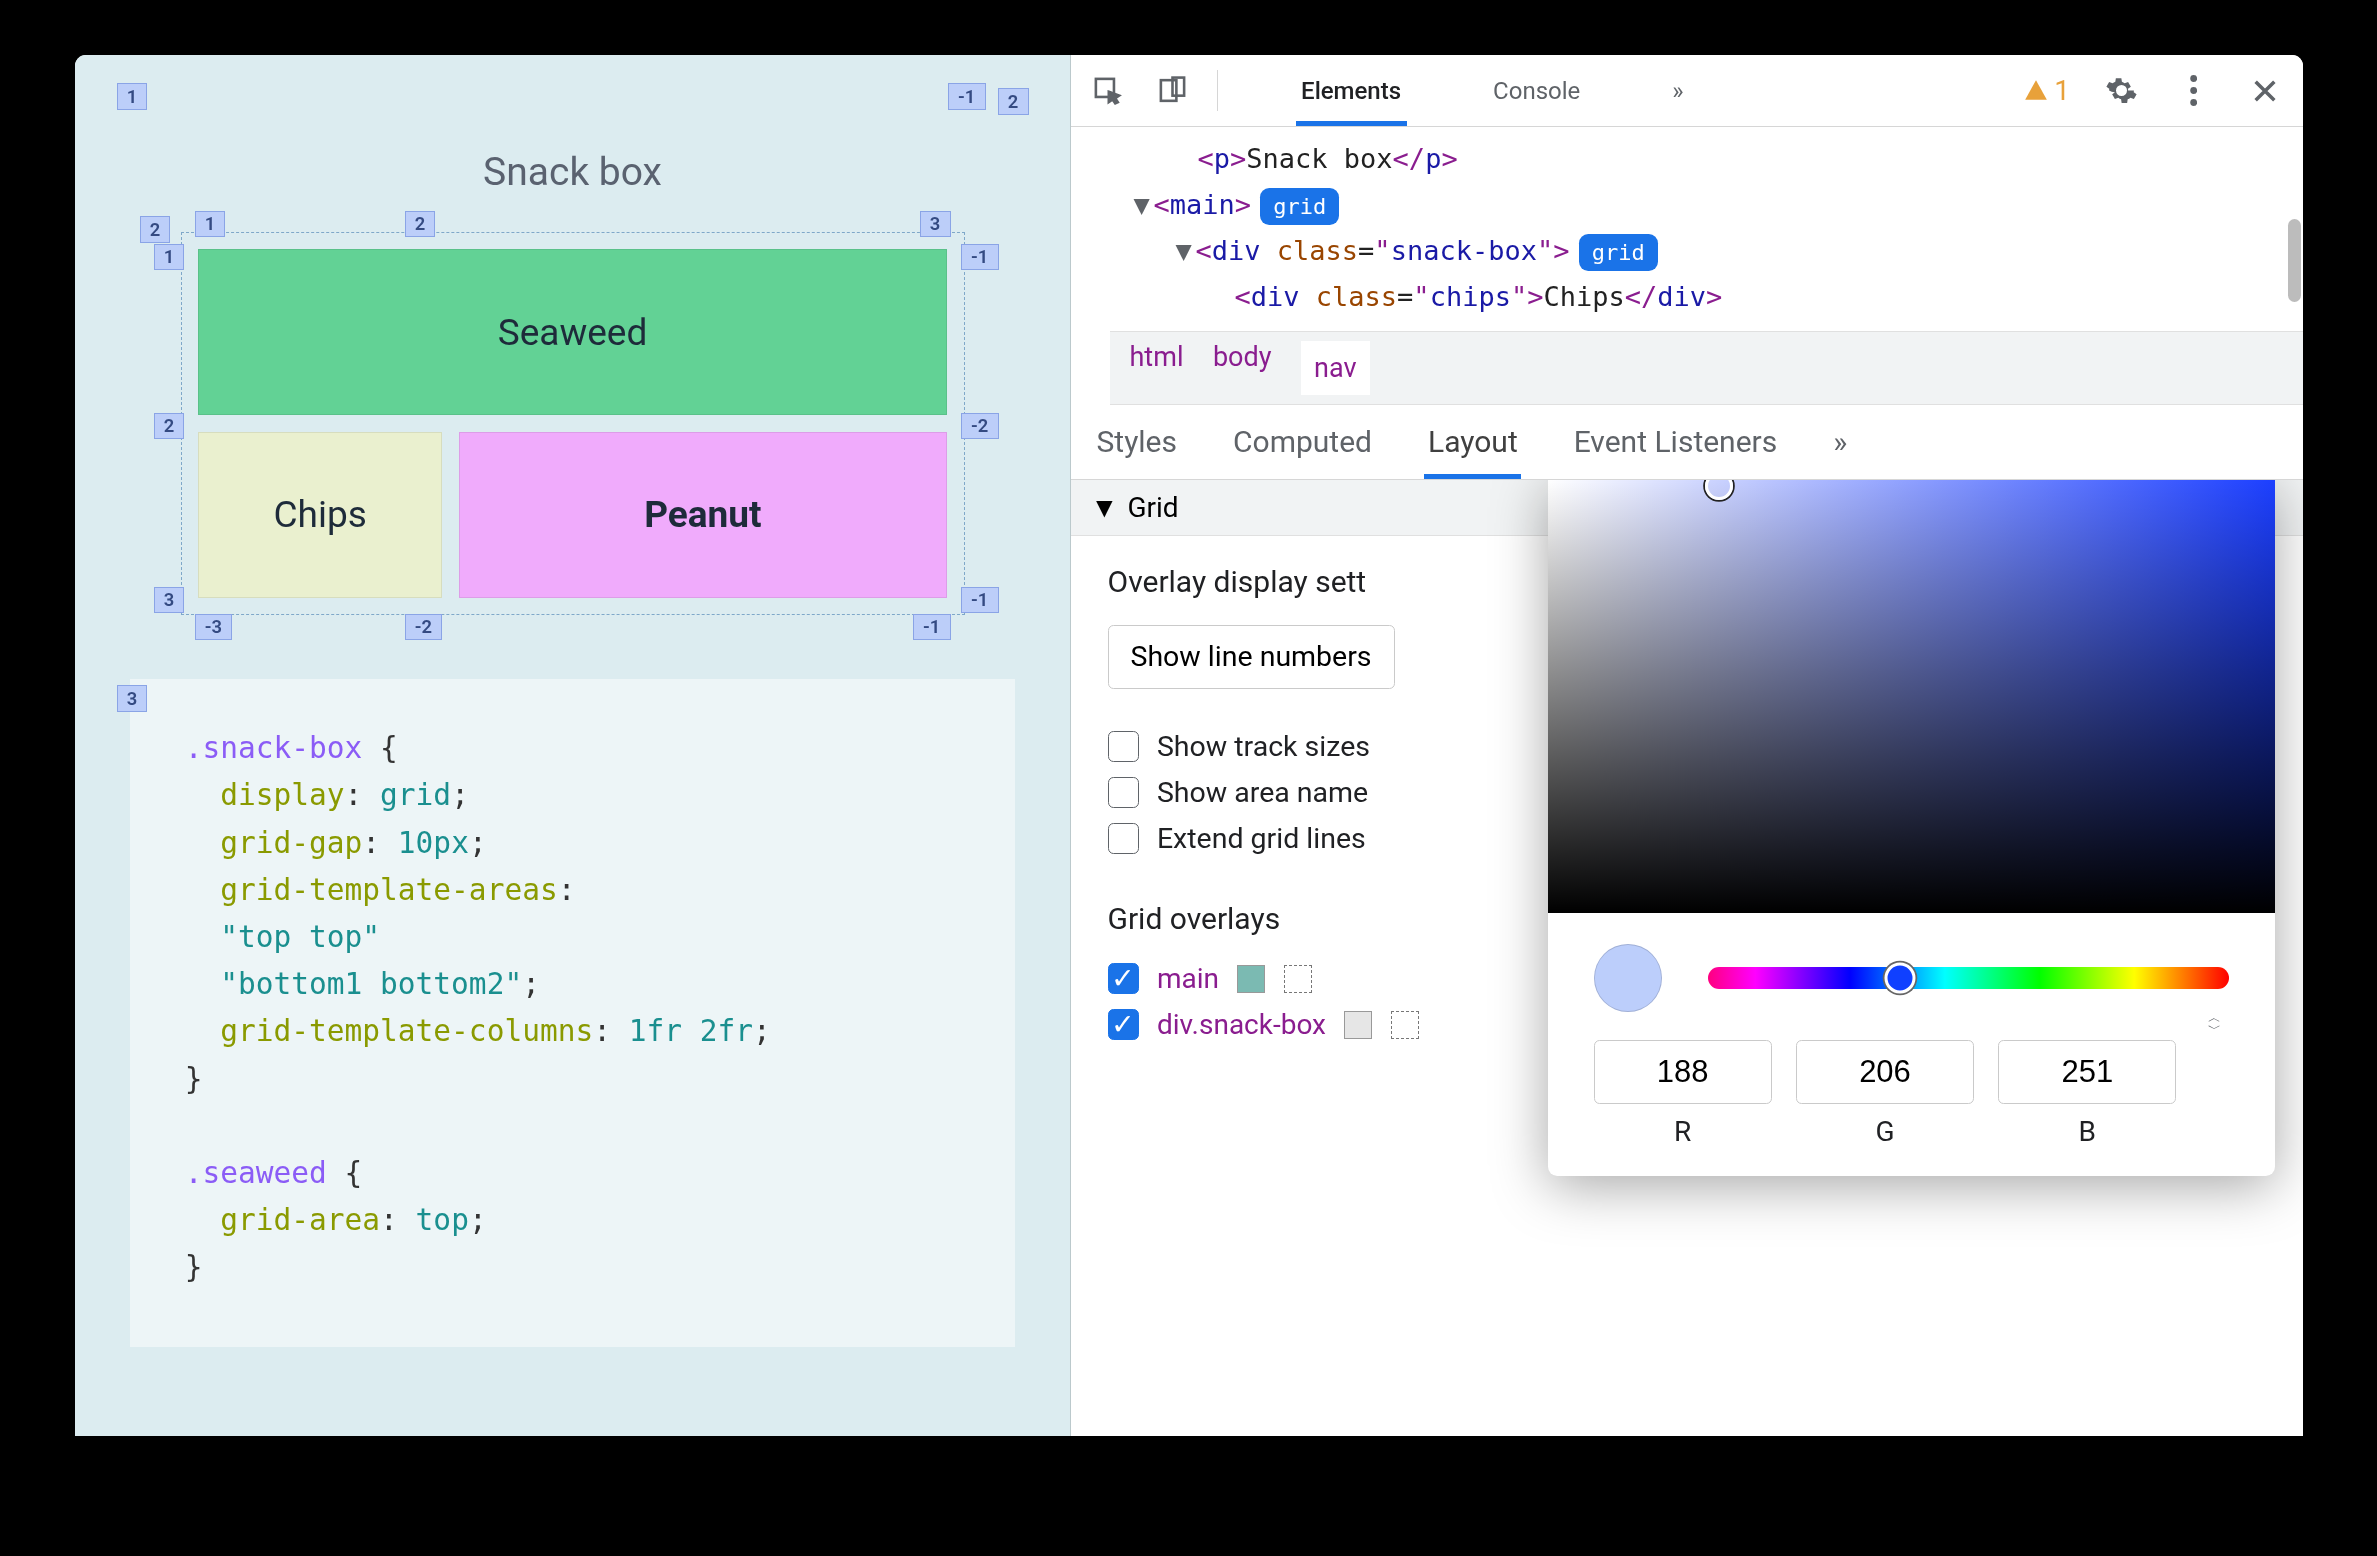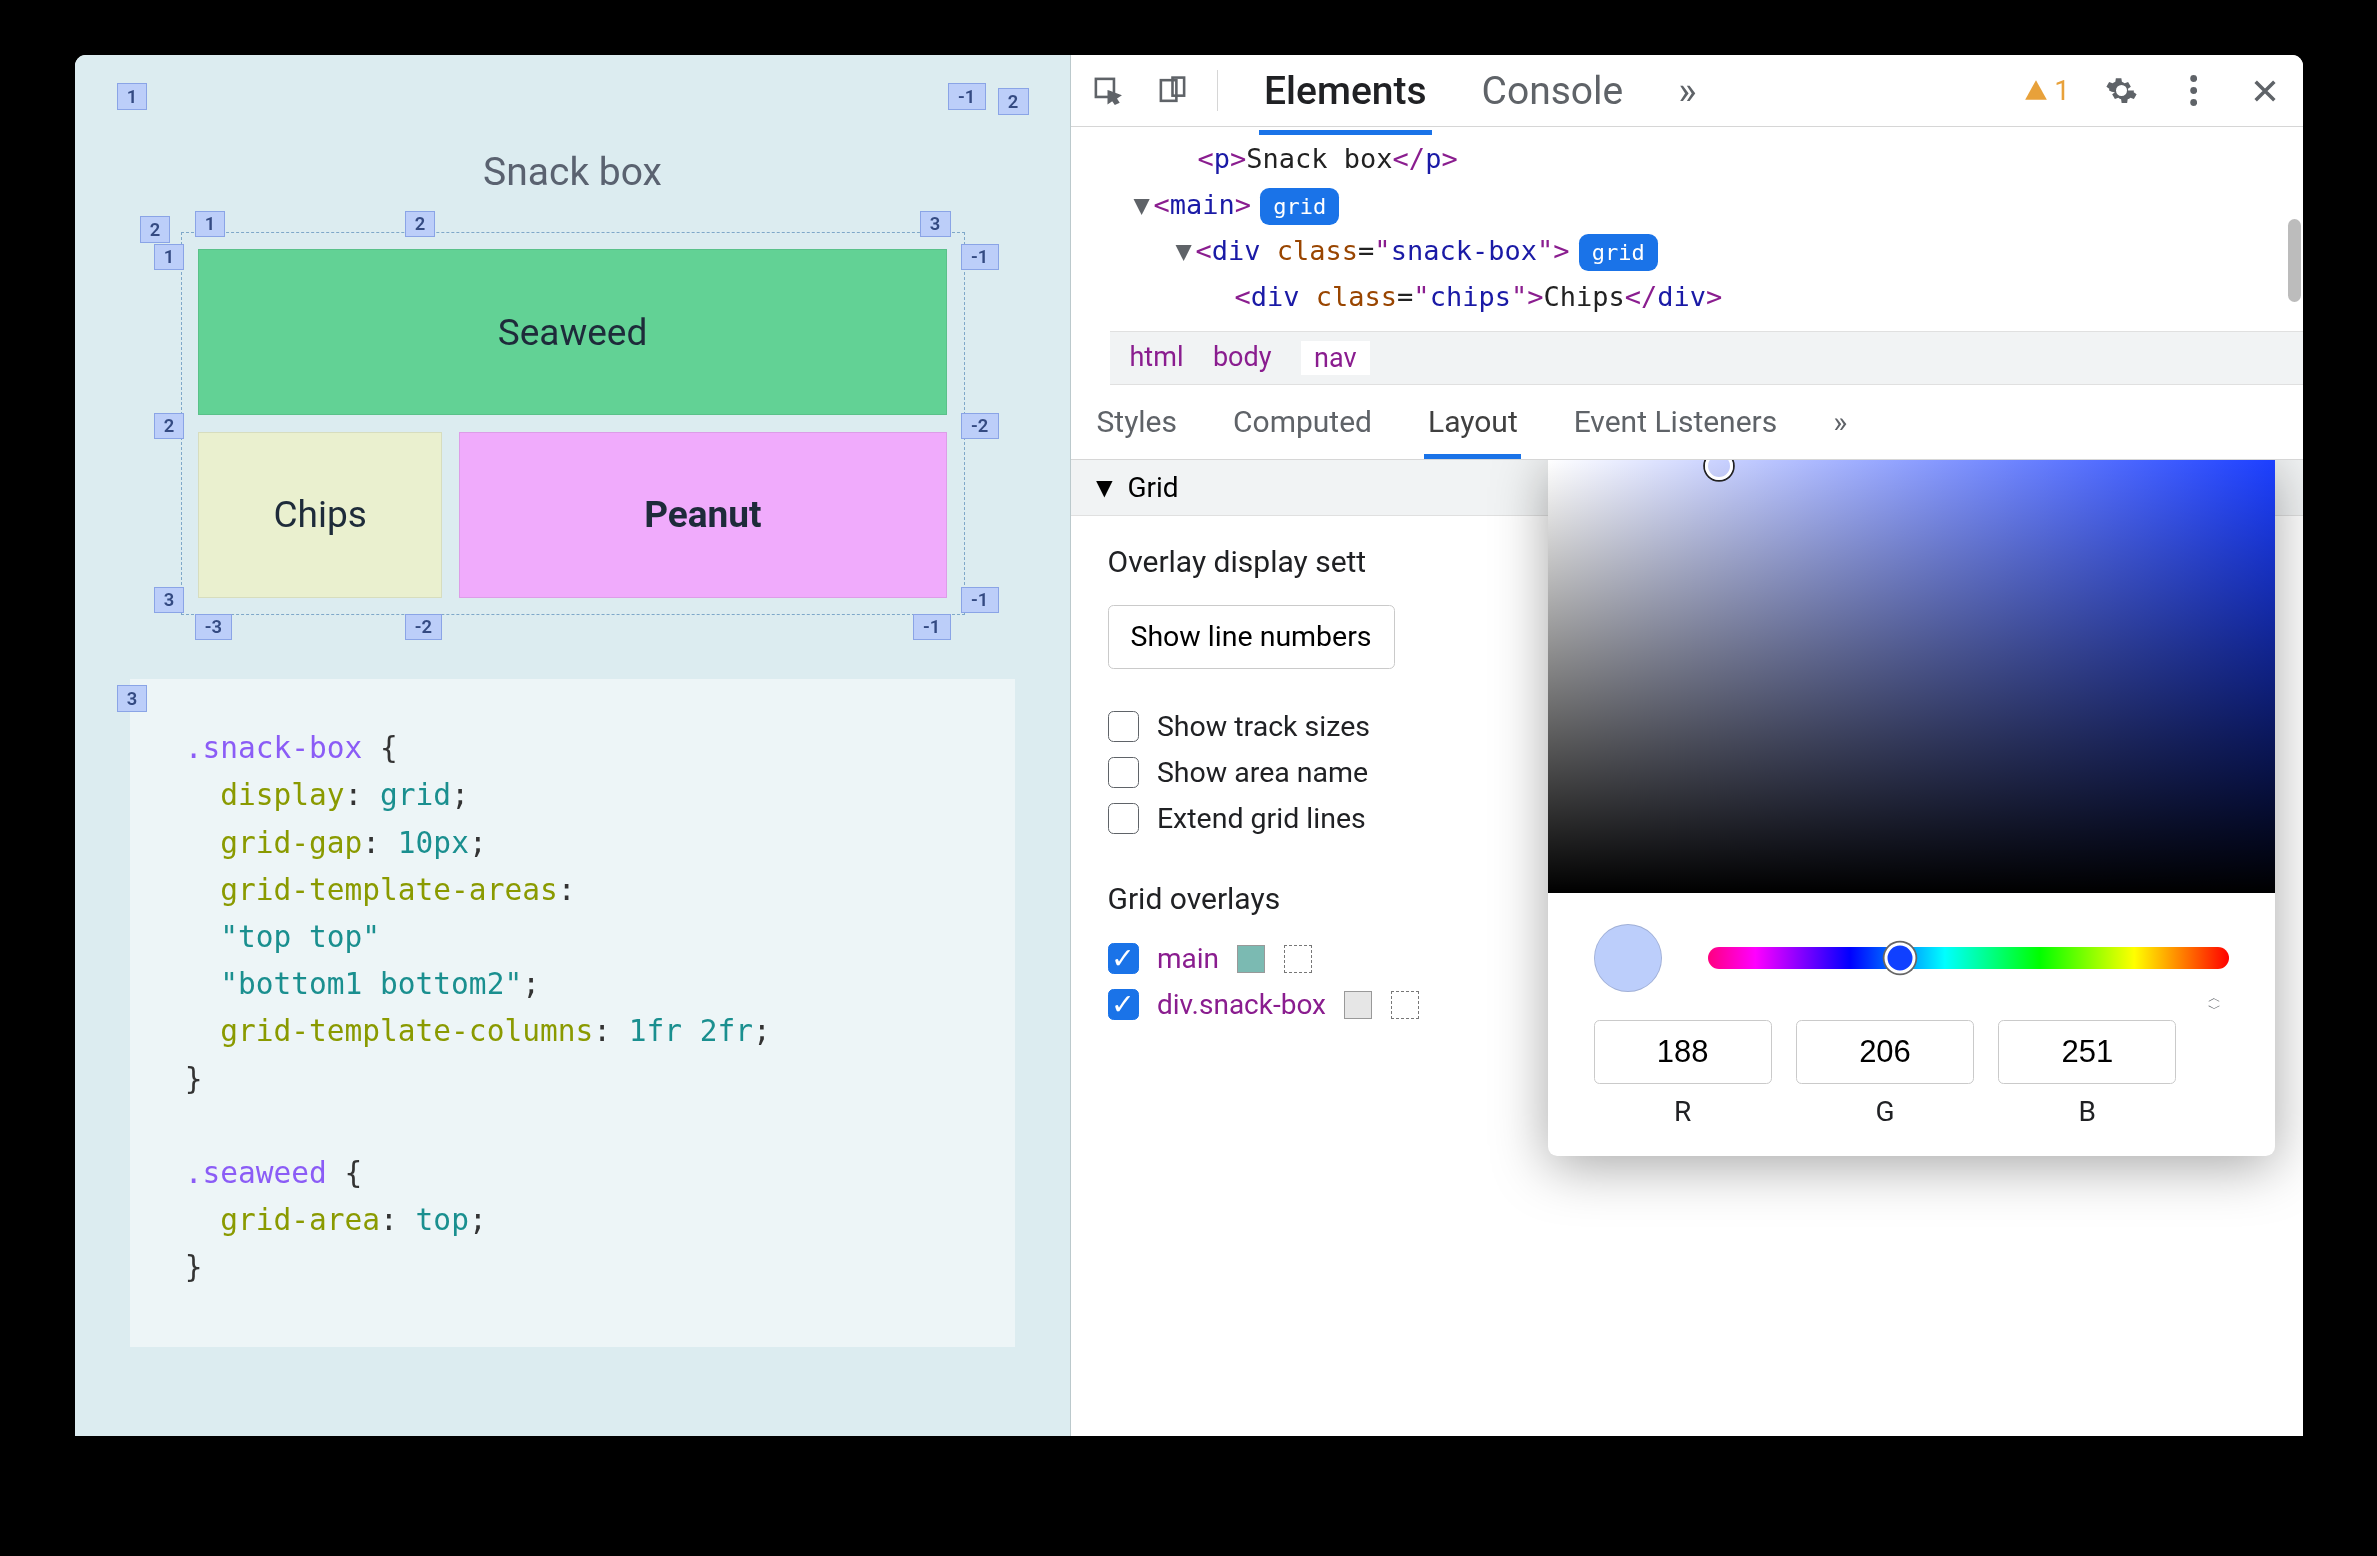--- a/index.html
+++ b/index.html
@@ -111,21 +111,21 @@
     padding: 0 16.6px;
     border-bottom: 0.9px solid #d6d6d6;
     gap: 24px;
   }
   .dt-icon-btn {
     width: 41px; height: 41px;
     display: flex; align-items: center; justify-content: center;
     color: #5f6368;
   }
   .dt-tabs { display: flex; gap: 44px; margin-left: 16.6px; }
-  .dt-tab { color: #5f6368; font-size: 39px; padding: 18.4px 5.5px; position: relative; }
+  .dt-tab { color: #5f6368; font-size: 24px; padding: 18.4px 5.5px; position: relative; margin-left: 37px; }
   .dt-tab.active { color: #202124; font-weight: 500; }
   .dt-tab.active::after {
     content: ""; position: absolute; left: 0; right: 0; bottom: -2.8px; height: 4.6px; background: #1a73e8;
   }
   .dt-actions { margin-left: auto; display: flex; align-items: center; gap: 31px; }
   .warn-badge { color: #e8a13a; display: flex; align-items: center; gap: 5.5px; font-size: 28px; }
 
   .dom-tree {
     padding: 9.2px 26px 7.4px;
     font-family: "SF Mono", Menlo, Consolas, monospace;
@@ -156,21 +156,21 @@
   .breadcrumb {
     background: #f1f3f4;
     padding: 9.2px 20px;
     display: flex; gap: 29.5px;
     font-size: 27px;
     color: #8a1d8f;
     border-top: 0.9px solid #e0e0e0;
     border-bottom: 0.9px solid #e0e0e0;
     margin-left: 39px;
   }
-  .breadcrumb span.active { background: #fff; padding: 1px 13px; }
+  .breadcrumb span.active { background: #fff; padding: 11px 13px; }
 
   .panel-tabs {
     display: flex; gap: 56px;
     padding: 18.4px 26px 20px;
     border-bottom: 0.9px solid #d6d6d6;
     color: #5f6368;
     font-size: 30px;
     align-items: center;
   }
   .panel-tabs .ptab.active { color: #404040; position: relative; }

